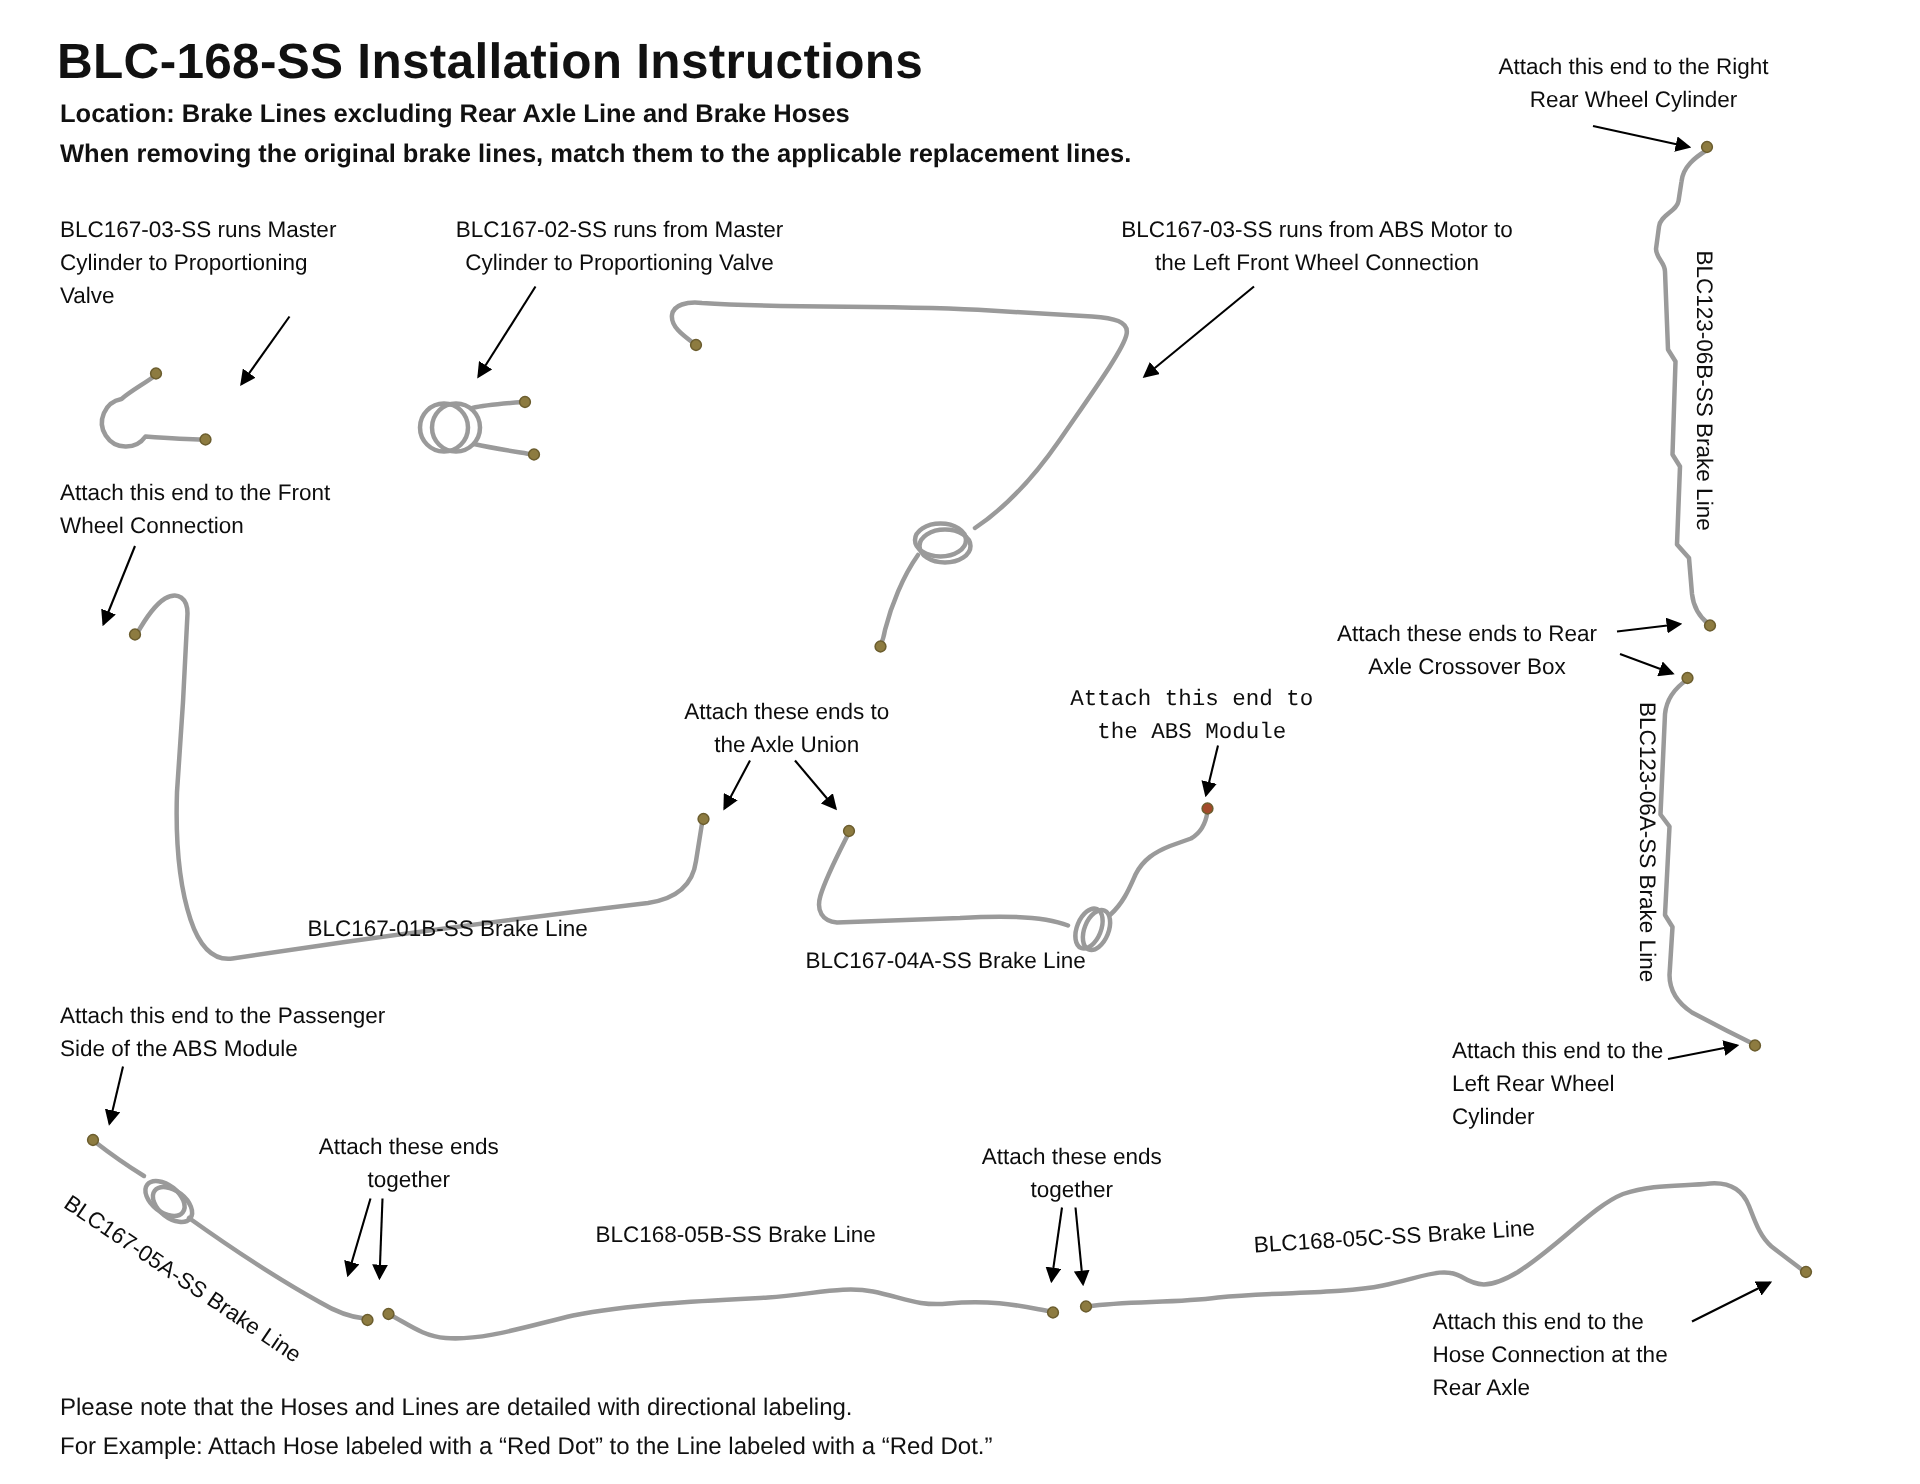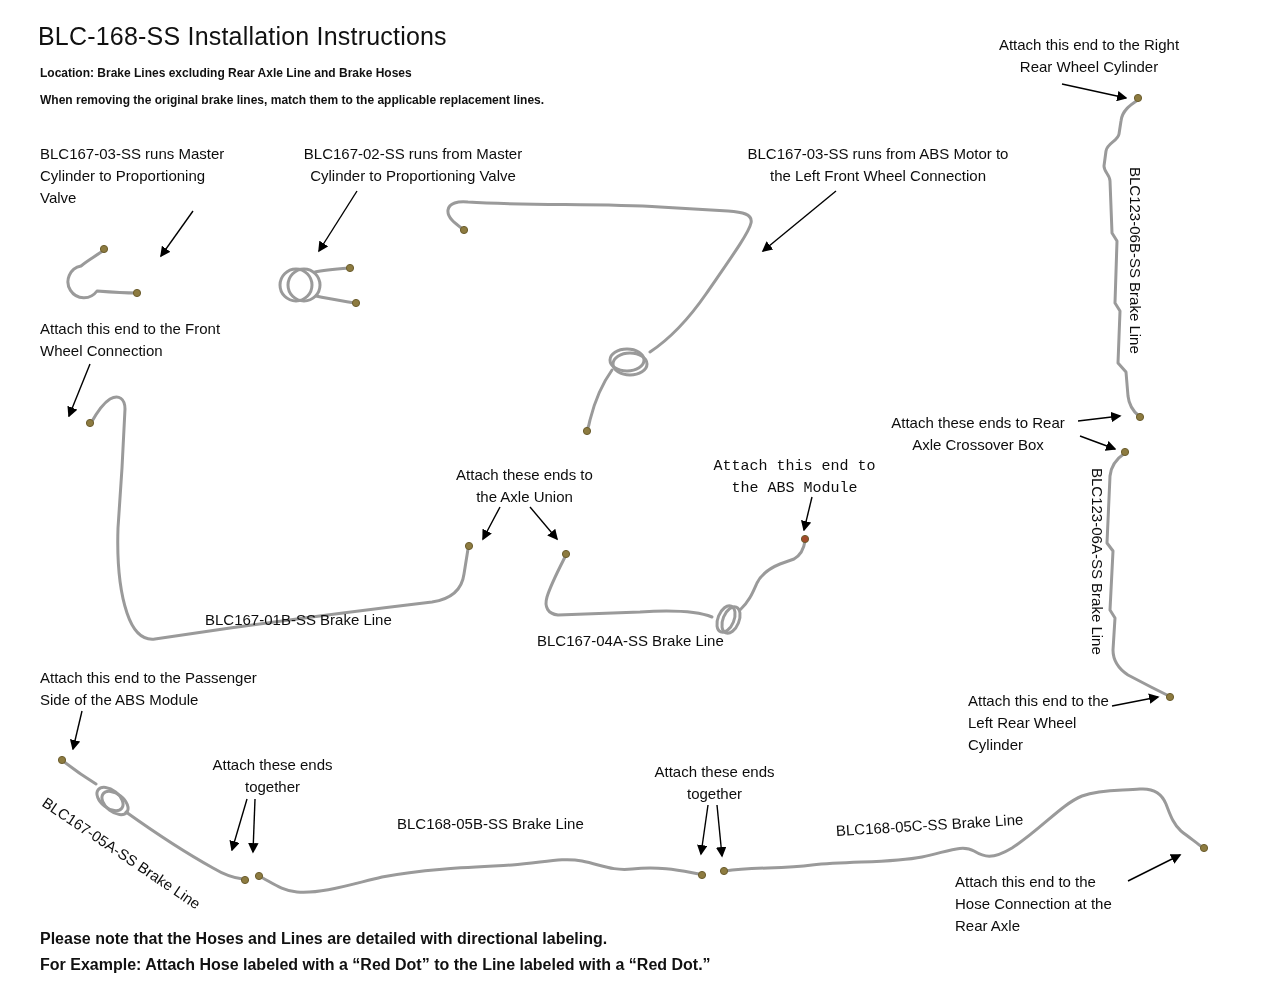--- a/index.html
+++ b/index.html
@@ -3,23 +3,23 @@
 <meta charset="utf-8">
 <style>
   * { margin:0; padding:0; box-sizing:border-box; }
   html,body { background:#ffffff; }
   body { font-family:"Liberation Sans", sans-serif; color:#111; }
   .page { position:relative; width:1280px; height:989px; background:#fff; overflow:hidden; }
   svg.diagram { position:absolute; left:0; top:0; z-index:1; }
   .txt { position:absolute; z-index:2; font-size:15px; line-height:22px; color:#0d0d0d; }
   .c { text-align:center; }
   .nw { white-space:nowrap; }
-  .title { position:absolute; z-index:2; font-size:25px; font-weight:normal; letter-spacing:0.2px;text-align:center; }
-  .sub { position:absolute; z-index:2; font-size:12px; font-weight:bold; }
-  .foot { position:absolute; z-index:2; font-size:16px; font-weight:bold; }
+  .title { position:absolute; z-index:2; font-size:33px; font-weight:bold; letter-spacing:0.2px;text-align:center; }
+  .sub { position:absolute; z-index:2; font-size:17px; font-weight:bold; }
+  .foot { position:absolute; z-index:2; font-size:16px; font-weight:normal; }
   .vert { writing-mode:vertical-rl; height:200px; }
   .rot35 { transform:rotate(34deg); transform-origin:0 0; }
   .rotm3 { transform:rotate(-3.5deg); transform-origin:0 50%; }
 </style>
 </head>
 <body>
 
 <div class="page">
 
   <svg class="diagram" width="1280" height="989" viewBox="0 0 1280 989">

